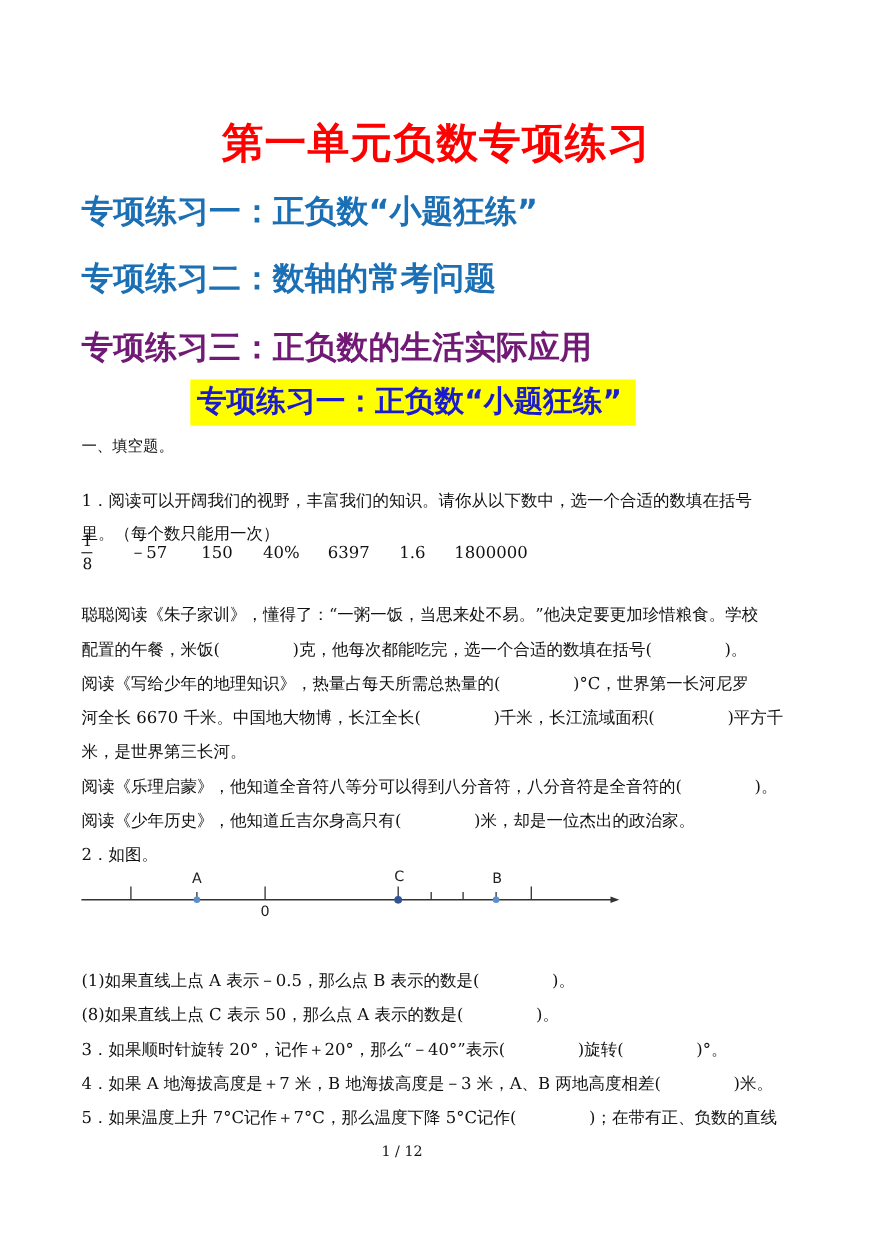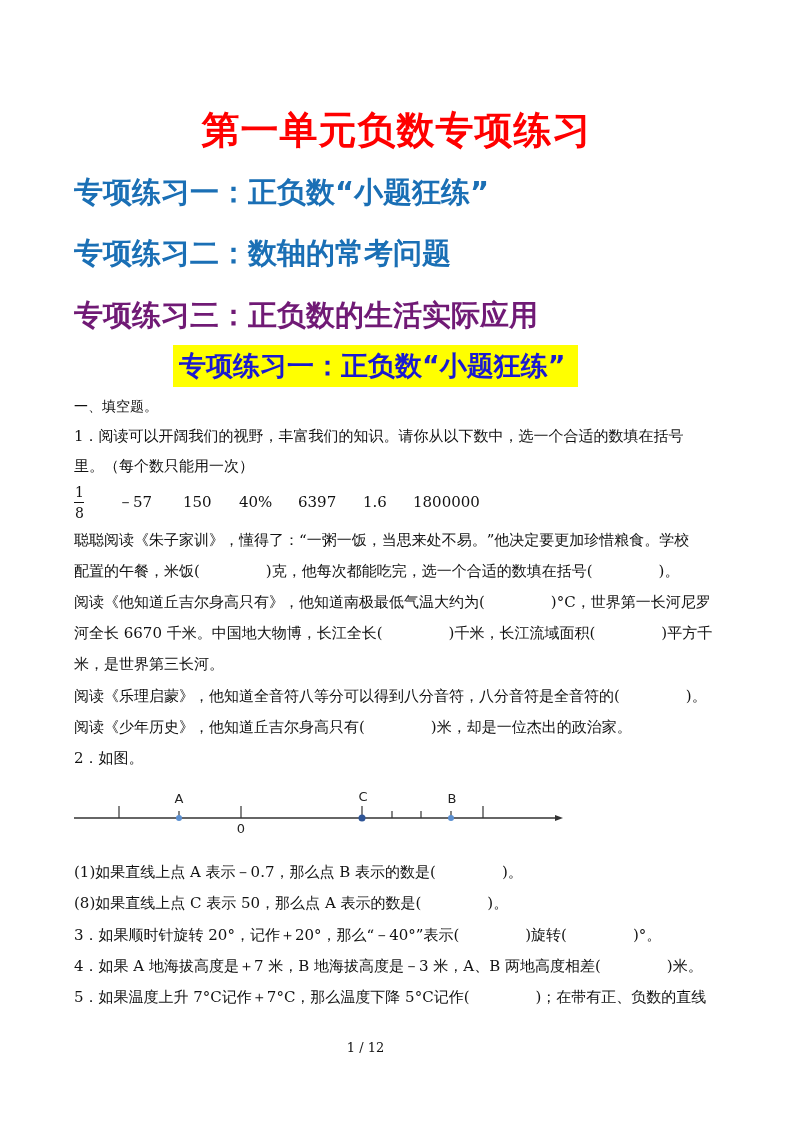--- a/index.html
+++ b/index.html
@@ -9,21 +9,21 @@
   .main-title { left: 0; width: 793px; top: 100px; text-align: center;
                 font-family: "DejaVu Sans", sans-serif; font-weight: bold;
                 font-size: 38px; letter-spacing: 1px; line-height: 60px; }
   .toc { left: 74px; font-family: "DejaVu Sans", sans-serif; font-weight: bold;
          font-size: 29px; line-height: 40px; }
   .banner { left: 173px; top: 345px; height: 42px; padding: 0 12px 0 6px;
             font-family: "DejaVu Sans", sans-serif; font-weight: bold;
             font-size: 27px; line-height: 42px; }
   .section { left: 74px; top: 396px; font-family: "DejaVu Sans", sans-serif;
              font-weight: normal; font-size: 14px; line-height: 20px; }
-  .line { left: 74px; font-size: 15px; line-height: 20px; }
+  .line { left: 74px; font-size: 15px; line-height: 20px; margin-top: 19px; }
   .gap { display: inline-block; }
   .frac { position: absolute; left: 74px; top: 484px; width: 10px; text-align: right;
           font-size: 14px; line-height: 16px; }
   .frac .bar { display: block; height: 1px; background: #111; margin: 2px 0; }
   .footer { left: 0; width: 731px; top: 1040px; text-align: center; font-size: 13px; }
   svg text { font-family: "DejaVu Sans", sans-serif; }
 </style>
 </head>
 <body>
 
@@ -52,21 +52,21 @@
 <div class="abs" style="left:363px;top:493px;font-size:15px">1.6</div>
 <div class="abs" style="left:413px;top:493px;font-size:15px">1800000</div>
 
 <div class="abs line" style="top:530px">聪聪阅读《朱子家训》，懂得了：“一粥一饭，当思来处不易。”他决定要更加珍惜粮食。学校</div>
 
 <div class="abs line" style="top:561px">
   <span>配置的午餐，米饭(</span><span class="gap" style="width:66px"></span><span>)克，他每次都能吃完，选一个合适的数填在括号(</span><span class="gap" style="width:66px"></span><span>)。</span>
 </div>
 
 <div class="abs line" style="top:592px">
-  <span>阅读《他知道丘吉尔身高只有》，他知道南极最低气温大约为(</span><span class="gap" style="width:66px"></span><span>)°C，世界第一长河尼罗</span>
+  <span>阅读《写给少年的地理知识》，热量占每天所需总热量的(</span><span class="gap" style="width:66px"></span><span>)°C，世界第一长河尼罗</span>
 </div>
 
 <div class="abs line" style="top:623px">
   <span>河全长 6670 千米。中国地大物博，长江全长(</span><span class="gap" style="width:66px"></span><span>)千米，长江流域面积(</span><span class="gap" style="width:66px"></span><span>)平方千</span>
 </div>
 
 <div class="abs line" style="top:654px">米，是世界第三长河。</div>
 
 <div class="abs line" style="top:686px">
   <span>阅读《乐理启蒙》，他知道全音符八等分可以得到八分音符，八分音符是全音符的(</span><span class="gap" style="width:66px"></span><span>)。</span>
@@ -92,21 +92,21 @@
   <circle cx="179" cy="818" r="3" fill="#5b8fd0"></circle>
   <circle cx="362" cy="818" r="3.5" fill="#2f5597"></circle>
   <circle cx="451" cy="818" r="3" fill="#5b8fd0"></circle>
   <text x="179" y="803" font-size="13" text-anchor="middle" fill="#222">A</text>
   <text x="363" y="801" font-size="13" text-anchor="middle" fill="#222">C</text>
   <text x="452" y="803" font-size="13" text-anchor="middle" fill="#222">B</text>
   <text x="241" y="833" font-size="13" text-anchor="middle" fill="#222">0</text>
 </svg>
 
 <div class="abs line" style="top:862px">
-  <span>(1)如果直线上点 A 表示－0.7，那么点 B 表示的数是(</span><span class="gap" style="width:66px"></span><span>)。</span>
+  <span>(1)如果直线上点 A 表示－0.5，那么点 B 表示的数是(</span><span class="gap" style="width:66px"></span><span>)。</span>
 </div>
 
 <div class="abs line" style="top:893px">
   <span>(8)如果直线上点 C 表示 50，那么点 A 表示的数是(</span><span class="gap" style="width:66px"></span><span>)。</span>
 </div>
 
 <div class="abs line" style="top:925px">
   <span>3．如果顺时针旋转 20°，记作＋20°，那么“－40°”表示(</span><span class="gap" style="width:66px"></span><span>)旋转(</span><span class="gap" style="width:66px"></span><span>)°。</span>
 </div>
 

